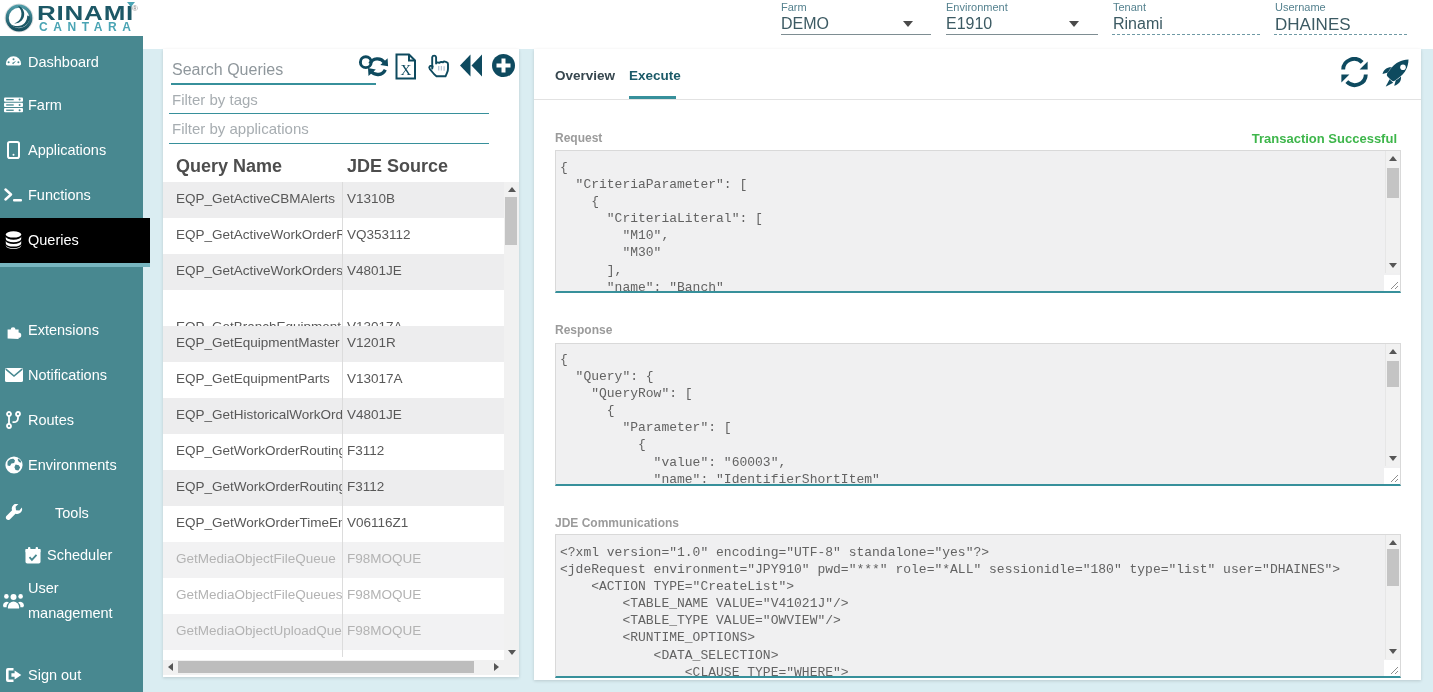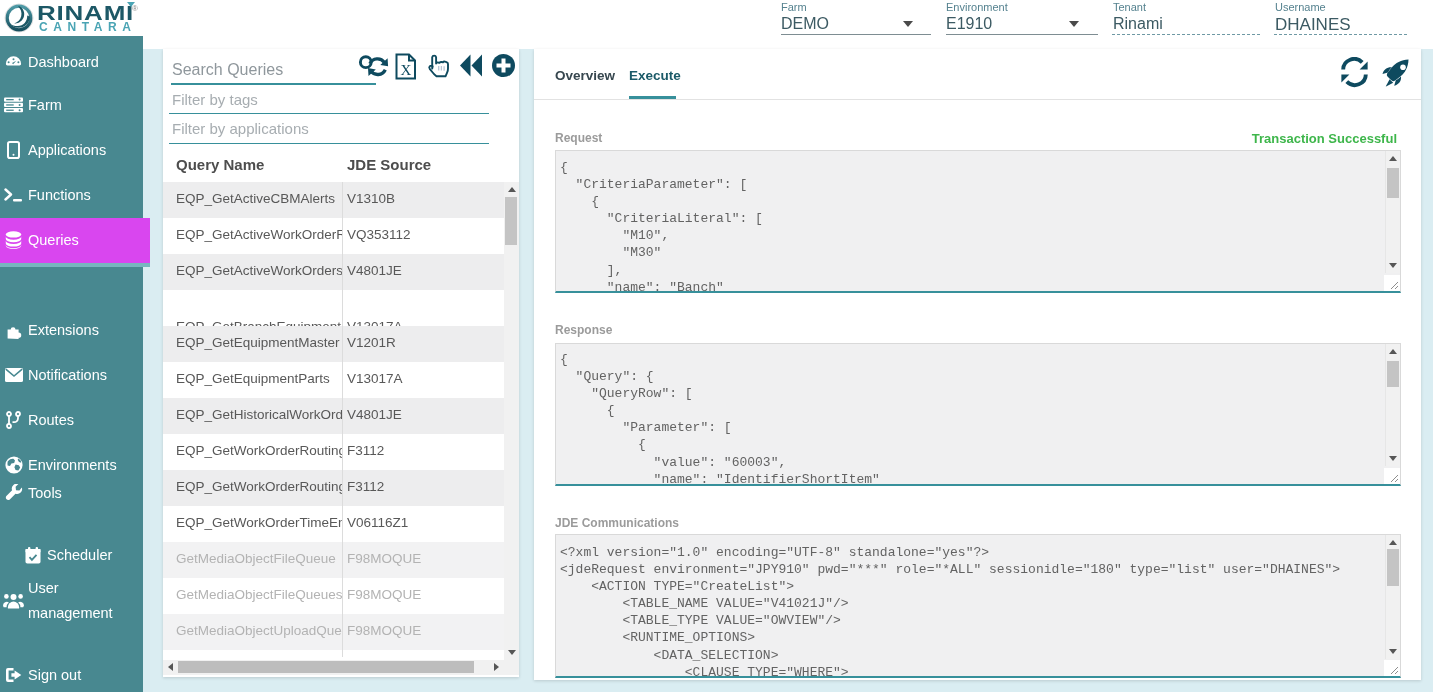--- a/index.html
+++ b/index.html
@@ -13,30 +13,30 @@
 .fld .lbl { font-size:11px; color:#55828f; position:absolute; top:1px; left:0; }
 .fld .val { font-size:16px; color:#3c5a63; position:absolute; top:15px; left:0; white-space:nowrap; }
 .arr { position:absolute; width:0; height:0; border-left:5px solid transparent; border-right:5px solid transparent; border-top:6px solid #4a4a4a; top:21px; }
 .u-solid { position:absolute; height:0; border-bottom:1px solid #7e8d92; top:34px; }
 .u-dash { position:absolute; height:0; border-bottom:1px dashed #6f99a4; top:34px; }
 
 
 .sidebar { position:absolute; left:0; top:36px; width:143px; height:656px; background:#488890; }
 .nav-item { position:absolute; left:0; width:143px; height:45px; display:flex; align-items:center; color:#fff; font-size:14.5px; }
 .nav-item .ic { width:21px; margin-left:3px; margin-right:4px; flex:0 0 21px; display:flex; justify-content:center; }
-.nav-item.active { width:150px; background:#d946ef; }
+.nav-item.active { width:150px; background:#000000; }
 .nav-item.active::after { content:""; position:absolute; left:0; top:45px; width:150px; height:4px; background:#77b5bf; }
 
 
 .lpanel { position:absolute; left:163px; top:49px; width:356px; height:628px; background:#fff; box-shadow:0 1px 3px rgba(0,0,0,.15); }
 .ph1 { position:absolute; left:9px; top:12px; font-size:16px; color:#8f979c; }
 .underline-search { position:absolute; left:8px; top:34px; width:205px; border-bottom:2px solid #37909b; }
 .ph2 { position:absolute; left:9px; font-size:15px; color:#a7adb1; }
 .underline-f { position:absolute; left:6px; width:320px; border-bottom:1px solid #37909b; }
-.thead { position:absolute; font-size:15px; font-weight:bold; color:#4d4d4d; }
+.thead { position:absolute; font-size:18px; font-weight:bold; color:#4d4d4d; }
 .trow { position:absolute; left:0; width:341px; height:36px; font-size:13.5px; color:#585858; }
 .trow .c1 { position:absolute; left:13px; top:9px; width:166px; overflow:hidden; white-space:nowrap; }
 .trow .c2 { position:absolute; left:184px; top:9px; white-space:nowrap; }
 .gray { background:#ededee; }
 .dis.gray { background:#f2f2f3; }
 .dis { color:#b3b3b3; }
 
 
 .rpanel { position:absolute; left:534px; top:49px; width:887px; height:631px; background:#fff; box-shadow:0 1px 3px rgba(0,0,0,.15); }
 .tabs-border { position:absolute; left:0; top:50px; width:887px; border-bottom:1px solid #e2e2e2; }
@@ -195,21 +195,21 @@
           <circle cx="9" cy="9" r="8.6" fill="#fff"></circle>
           <g fill="#488890">
             <path d="M2.8 5.2 q2.6-2.8 5.6-2.4 l1.6 1.8 -.8 2.4 -2.8.6 -1.4 2.4 -2.4-.6 q-.5-2.2.2-4.2z"></path>
             <path d="M10.6 8.4 l3.2.8 1.4 2.4 -1.8 3 -2.8-.6 -1.2-2.8z"></path>
             <path d="M13.6 2.6 l2.2 2.2 .4 2 -2.2-.8 -1.4-2.2z"></path>
           </g>
         </svg>
       </div>
       <div>Environments</div>
     </div>
-    <div class="nav-item" style="top: 434px;">
+    <div class="nav-item" style="top: 454px; gap: 27px;">
       <div class="ic">
         <svg width="18" height="18" viewBox="0 0 18 18">
           <path d="M16.8 3.4 a4.9 4.9 0 0 1 -6.3 6.3 L5.3 14.9 a2.45 2.45 0 1 1 -3.4-3.4 l5.2-5.2 a4.9 4.9 0 0 1 6.3-6.3 L10.6 2.8 l.4 3.4 3.4.4z" fill="#fff"></path>
         </svg>
       </div>
       <div>Tools</div>
     </div>
     <div class="nav-item" style="top: 496.5px; padding-left: 19px;">
       <div class="ic">
         <svg width="16" height="17" viewBox="0 0 16 17">

